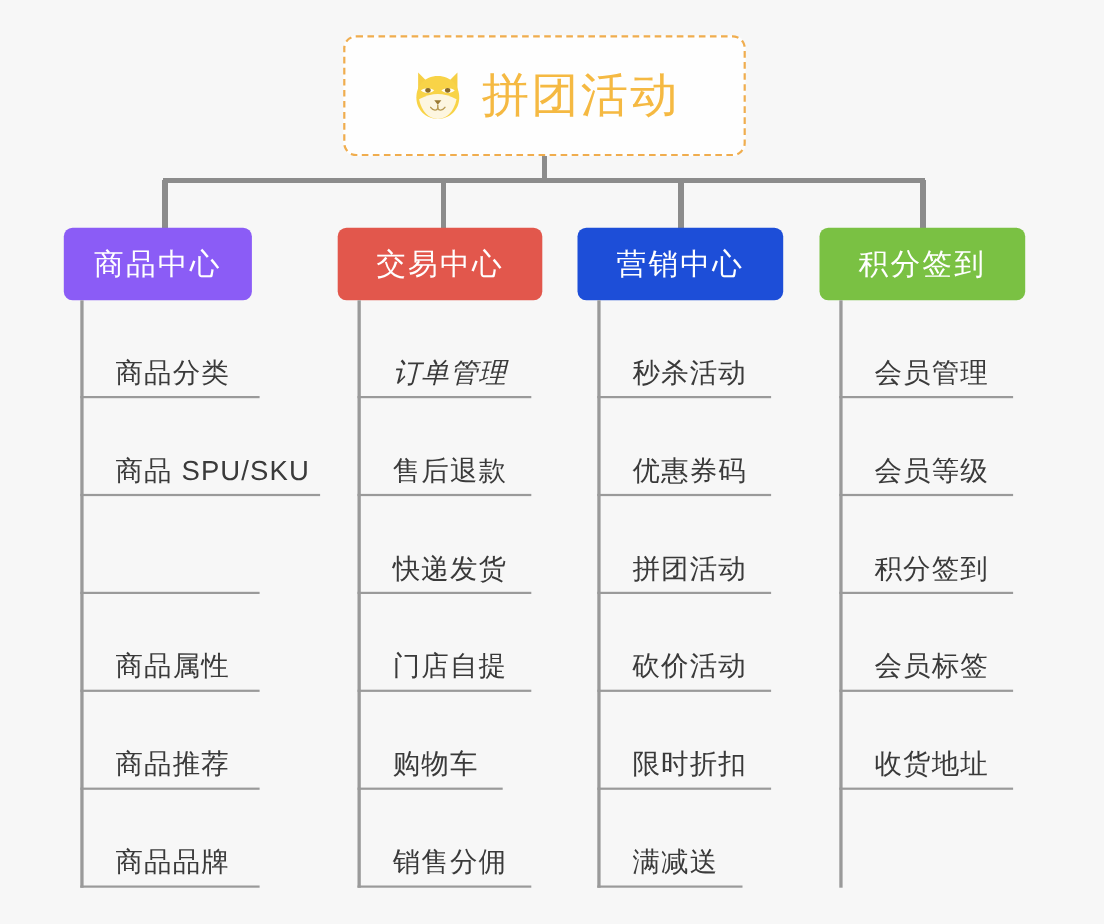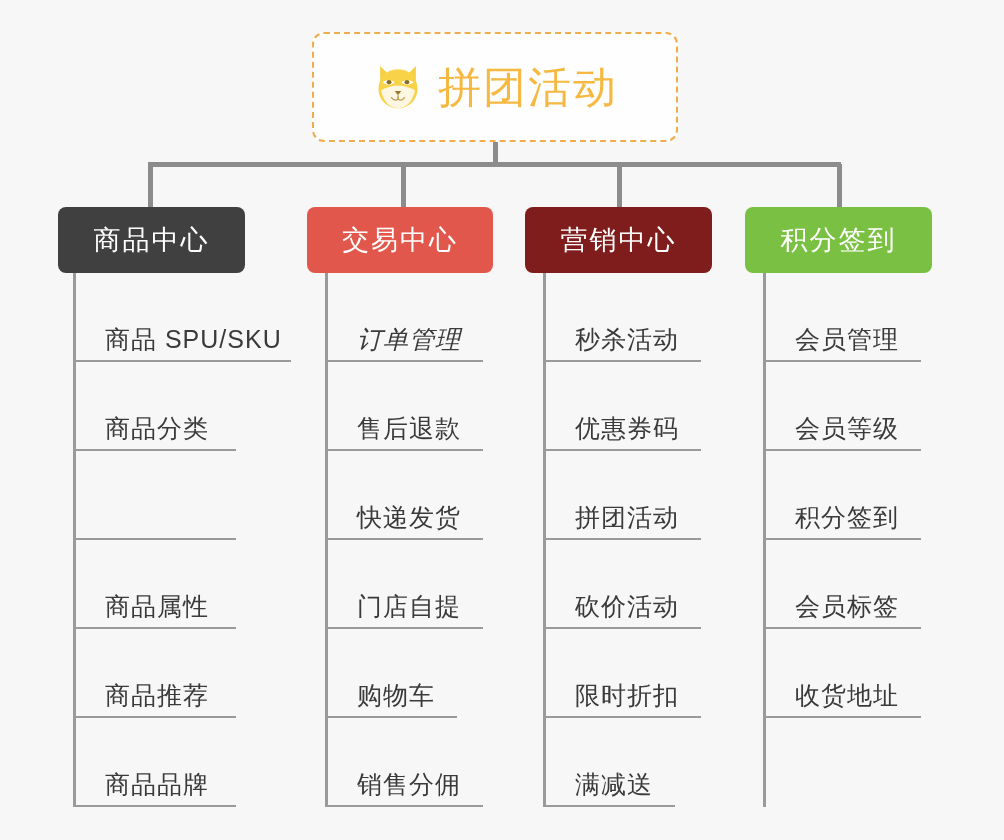--- a/index.html
+++ b/index.html
@@ -143,32 +143,32 @@
       <line x1="148" y1="164" x2="841" y2="164"></line>
       <line x1="150" y1="164" x2="150" y2="208"></line>
       <line x1="403" y1="164" x2="403" y2="208"></line>
       <line x1="619" y1="164" x2="619" y2="208"></line>
       <line x1="839" y1="164" x2="839" y2="208"></line>
     </g>
   </svg>
 
   <div id="columns-host">
       <div class="column" style="left: 58px; width: 187px;">
-        <div class="cat-box" style="background: #404040; width: 187px;">
+        <div class="cat-box" style="background: #8b5cf6; width: 171px;">
           <span>商品中心</span>
         </div>
         <ul class="leaf-list">
           <div class="leaf-spine" style="left: 15px; height: 534px;"></div>
+          <li class="leaf-item">
+            <span class="leaf-underline" style="left: 15px; width: 163px;"></span>
+            <span class="leaf-label" style="margin-left: 47px;">商品分类</span>
+          </li>
           <li class="leaf-item">
             <span class="leaf-underline" style="left: 15px; width: 218px;"></span>
             <span class="leaf-label" style="margin-left: 47px;">商品 SPU/SKU</span>
-          </li>
-          <li class="leaf-item">
-            <span class="leaf-underline" style="left: 15px; width: 163px;"></span>
-            <span class="leaf-label" style="margin-left: 47px;">商品分类</span>
           </li>
           <li class="leaf-item">
             <span class="leaf-underline" style="left: 15px; width: 163px;"></span>
           </li>
           <li class="leaf-item">
             <span class="leaf-underline" style="left: 15px; width: 163px;"></span>
             <span class="leaf-label" style="margin-left: 47px;">商品属性</span>
           </li>
           <li class="leaf-item">
             <span class="leaf-underline" style="left: 15px; width: 163px;"></span>
@@ -206,21 +206,21 @@
             <span class="leaf-underline" style="left: 18px; width: 132px;"></span>
             <span class="leaf-label" style="margin-left: 50px;">购物车</span>
           </li>
           <li class="leaf-item">
             <span class="leaf-underline" style="left: 18px; width: 158px;"></span>
             <span class="leaf-label" style="margin-left: 50px;">销售分佣</span>
           </li>
         </ul>
       </div>
       <div class="column" style="left: 525px; width: 187px;">
-        <div class="cat-box" style="background: #7f1d1d; width: 187px;">
+        <div class="cat-box" style="background: #1d4ed8; width: 187px;">
           <span>营销中心</span>
         </div>
         <ul class="leaf-list">
           <div class="leaf-spine" style="left: 18px; height: 534px;"></div>
           <li class="leaf-item">
             <span class="leaf-underline" style="left: 18px; width: 158px;"></span>
             <span class="leaf-label" style="margin-left: 50px;">秒杀活动</span>
           </li>
           <li class="leaf-item">
             <span class="leaf-underline" style="left: 18px; width: 158px;"></span>

